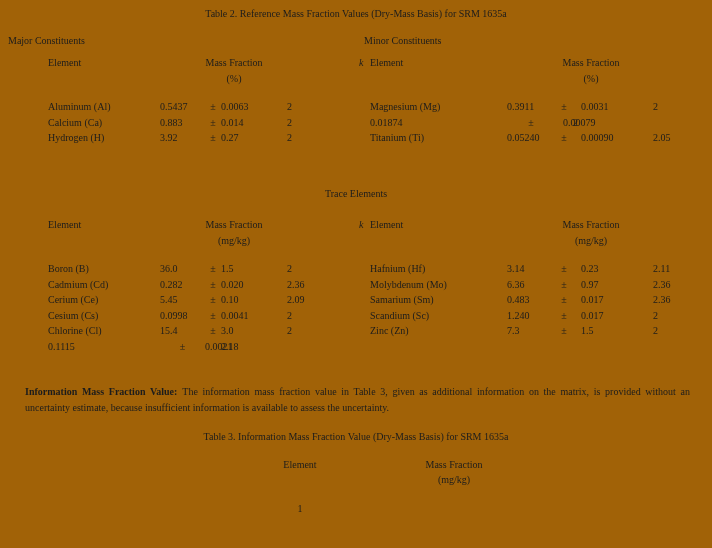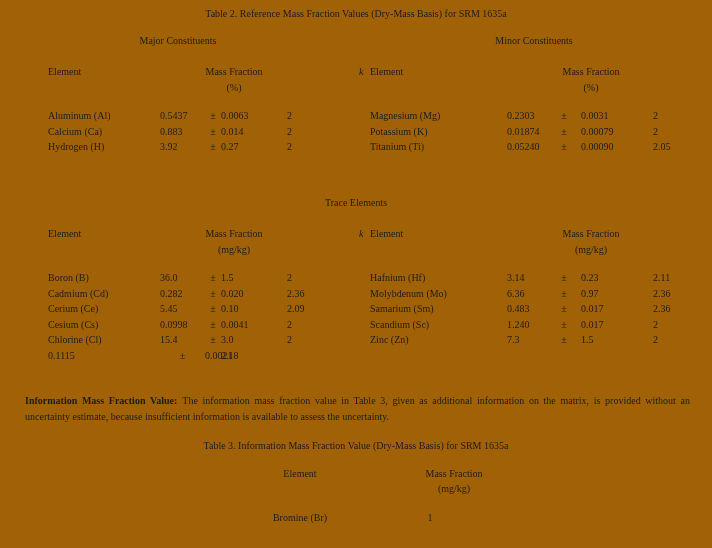--- a/index.html
+++ b/index.html
@@ -8,21 +8,21 @@
     position: relative; overflow: hidden;
     background: #a16207;
     font-family: "Liberation Serif", serif;
     font-size: 10px;
     color: #1c1c1c;
     -webkit-font-smoothing: antialiased;
   }
   .t-title { text-align: center; padding-top: 6px; line-height: 15.5px; }
   .cols { display: flex; margin-top: 11px; }
   .half { width: 356px; box-sizing: border-box; }
-  .group-title { text-align: center; line-height: 15.5px; margin-bottom: 16px; }
+  .group-title { text-align: left; line-height: 15.5px; margin-bottom: 7px; padding-left: 8px; }
   .tbl-l { padding-left: 48px; box-sizing: border-box; }
   .tbl-r { padding-left: 14px; box-sizing: border-box; }
   .hdr-l { display: grid; grid-template-columns: 112px 100px 27px auto; }
   .hdr-r { display: grid; grid-template-columns: 137px 120px 28px auto; }
   .hdr { line-height: 15.5px; gap: 24px; }
   .mf-h { text-align: center; }
   .k-h { font-style: italic; }
   .rows { margin-top: 13px; }
   .row { line-height: 15.5px; }
   .row-l { display: grid; grid-template-columns: 112px 45px 16px 66px auto; }
@@ -97,28 +97,27 @@
             <div>Mass Fraction</div>
             <div>(%)</div>
           </div>
           <div></div>
           <div class="k-h">k</div>
         </div>
         <div class="rows">
 
             <div class="row row-r">
               <div>Magnesium (Mg)</div>
-              <div>0.2303</div>
+              <div>0.3911</div>
               <div class="pm">±</div>
               <div class="unc">0.0031</div>
               <div>2</div>
             </div>
 
             <div class="row row-r">
-              <div>Potassium (K)</div>
               <div>0.01874</div>
               <div class="pm">±</div>
               <div class="unc">0.00079</div>
               <div>2</div>
             </div>
 
             <div class="row row-r">
               <div>Titanium (Ti)</div>
               <div>0.05240</div>
               <div class="pm">±</div>
@@ -266,19 +265,18 @@
     <div class="t3-grid hdr">
       <div class="c">Element</div>
       <div class="c mf-h">
         <div>Mass Fraction</div>
         <div>(mg/kg)</div>
       </div>
     </div>
     <div>
 
         <div class="t3-grid t3-row">
-          <div class="c">Bromine (Br)</div>
           <div class="c">1</div>
         </div>
       </div>
   </div>
 
 </div>
 
 </body></html>

